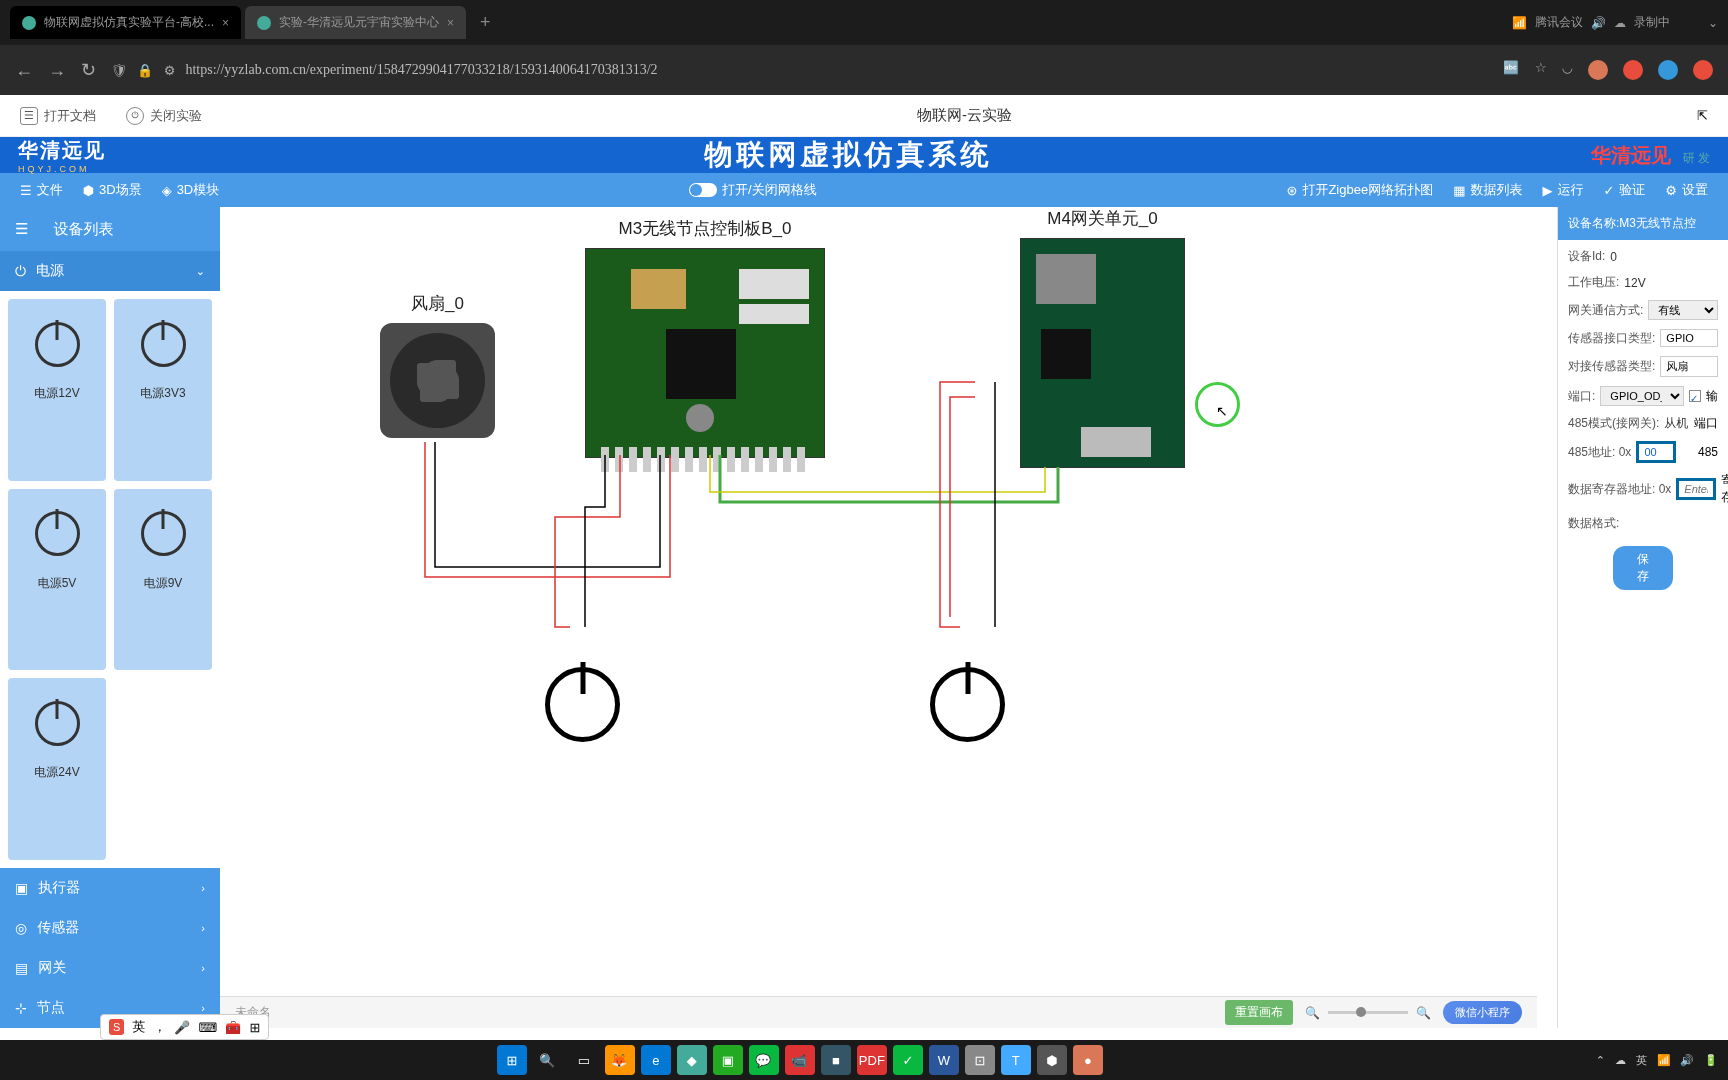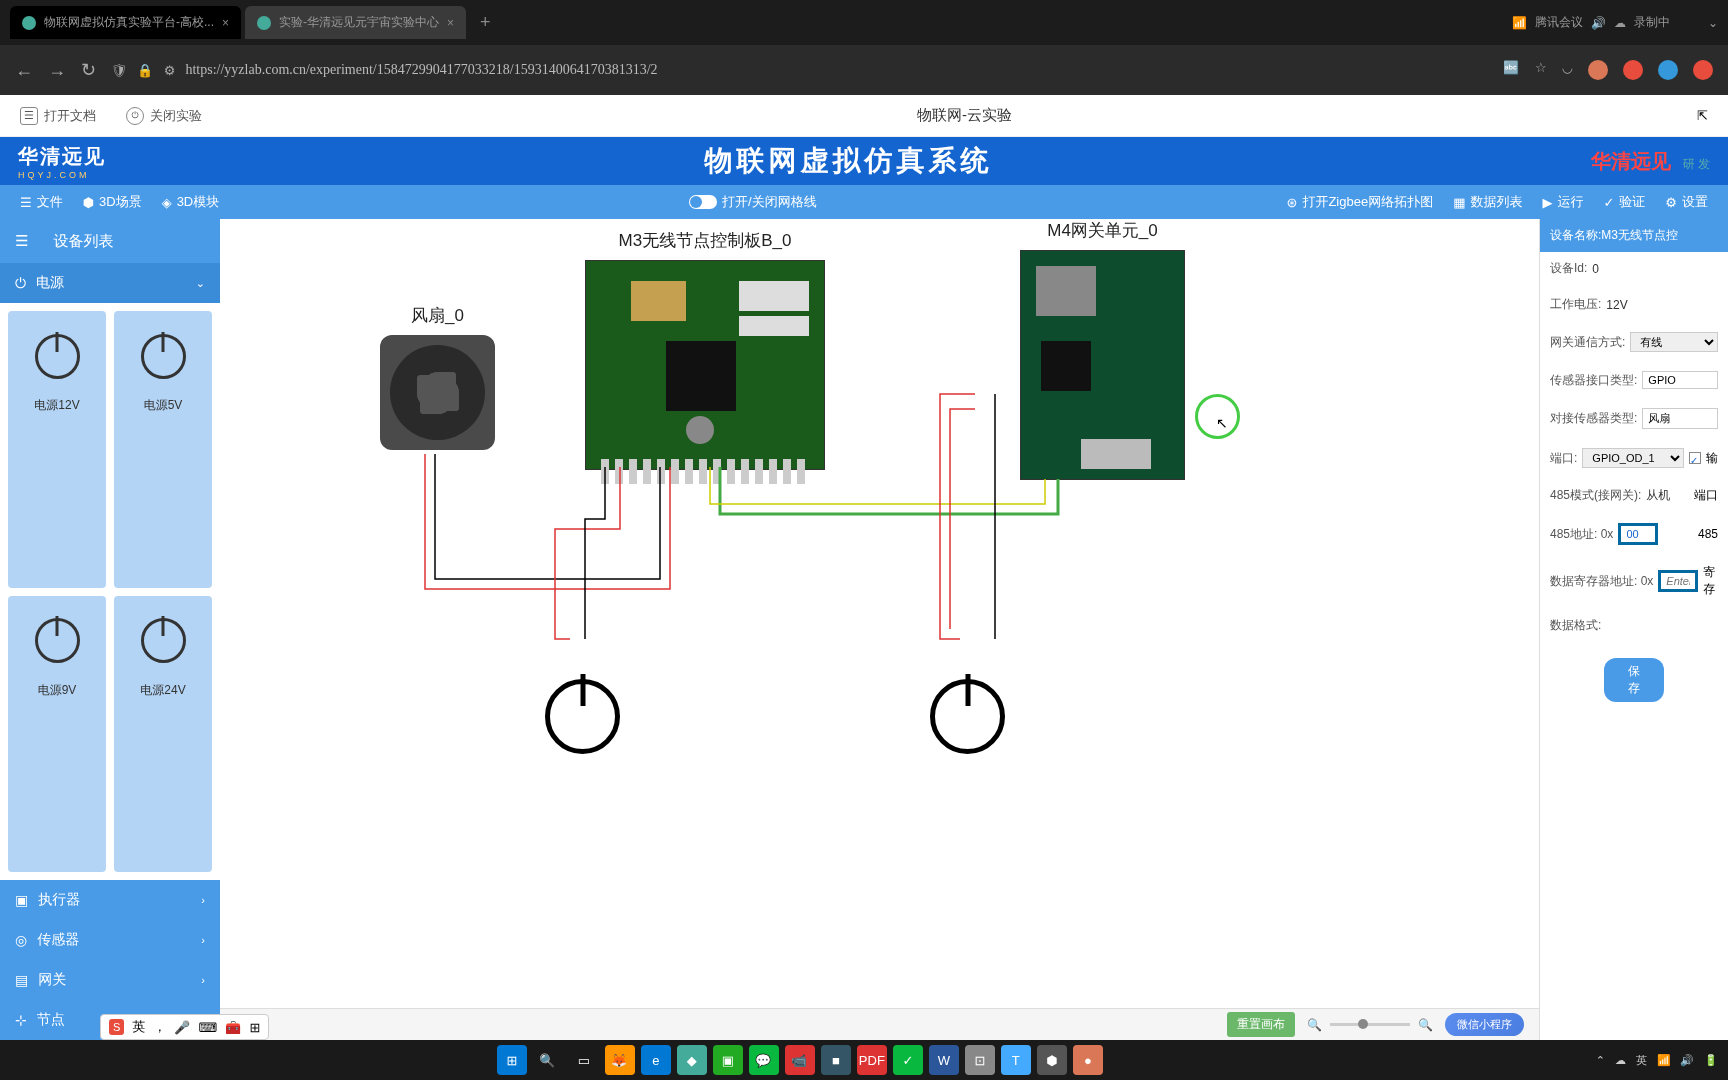--- a/index.html
+++ b/index.html
@@ -22,21 +22,21 @@
     .nav-icons { display: flex; gap: 15px; }
     .nav-icon { width: 20px; height: 20px; border-radius: 50%; display: inline-block; }
     
     
     .app-container { background: #fff; height: calc(100% - 95px - 40px); overflow: hidden; }
     .app-header-white { height: 42px; background: #fff; display: flex; align-items: center; padding: 0 20px; border-bottom: 1px solid #eee; }
     .header-action { color: #555; margin-right: 30px; display: flex; align-items: center; gap: 6px; }
     .header-action .icon-circle { width: 18px; height: 18px; border: 1.5px solid #888; border-radius: 3px; display: inline-flex; align-items: center; justify-content: center; font-size: 11px; }
     .page-title-center { flex: 1; text-align: center; color: #333; font-size: 15px; }
     
-    .blue-banner { background: #1465d0; height: 48px; display: flex; align-items: center; padding: 0 18px; }
+    .blue-banner { background: #1465d0; height: 36px; display: flex; align-items: center; padding: 0 18px; }
     .logo-area { color: #fff; font-size: 20px; font-weight: bold; letter-spacing: 2px; }
     .logo-sub { font-size: 9px; color: #ffcc66; display: block; letter-spacing: 3px; }
     .banner-title { flex: 1; text-align: center; color: #fff; font-size: 28px; font-weight: bold; letter-spacing: 4px; }
     .logo-right { color: #ff4444; font-size: 20px; font-weight: bold; }
     .logo-right-sub { color: #5aa; font-size: 12px; margin-left: 8px; }
     
     .toolbar-blue { background: #499be8; height: 34px; display: flex; align-items: center; padding: 0 20px; color: #fff; font-size: 13px; gap: 20px; }
     .toolbar-item { display: flex; align-items: center; gap: 5px; }
     .toolbar-spacer { flex: 1; }
     .toggle-sw { width: 28px; height: 14px; background: #fff; border-radius: 7px; position: relative; }
@@ -76,23 +76,23 @@
     .power-symbol::after { content: ''; width: 5px; height: 32px; background: #000; position: absolute; top: -10px; left: 50%; transform: translateX(-50%); }
     
     .canvas-footer { position: absolute; bottom: 0; left: 0; right: 0; height: 32px; background: #f5f5f5; display: flex; align-items: center; padding: 0 15px; color: #999; font-size: 12px; border-top: 1px solid #ddd; }
     .reset-btn { background: #6bb86b; color: #fff; padding: 4px 10px; border-radius: 3px; font-size: 12px; margin-left: auto; }
     .zoom-ctrl { display: flex; align-items: center; gap: 8px; margin-left: 12px; }
     .zoom-slider { width: 80px; height: 3px; background: #ccc; position: relative; }
     .zoom-slider::after { content: ''; width: 10px; height: 10px; background: #888; border-radius: 50%; position: absolute; top: -4px; left: 35%; }
     .wx-badge { background: linear-gradient(135deg,#5b8def,#4a7de0); color: #fff; padding: 4px 12px; border-radius: 12px; font-size: 11px; margin-left: 12px; }
     
     
-    .props-panel { width: 189px; background: #fff; border-left: 1px solid #ddd; display: flex; flex-direction: column; font-size: 12px; }
+    .props-panel { width: 171px; background: #fff; border-left: 1px solid #ddd; display: flex; flex-direction: column; font-size: 12px; margin-left: 20px; }
     .props-header { background: #499be8; color: #fff; padding: 8px 10px; font-size: 12px; }
-    .props-body { padding: 8px 10px; display: flex; flex-direction: column; gap: 19px; }
+    .props-body { padding: 8px 10px; display: flex; flex-direction: column; gap: 9px; }
     .prop-row { display: flex; align-items: center; gap: 5px; }
     .prop-label { color: #555; white-space: nowrap; }
     .prop-value { color: #333; }
     .prop-select { border: 1px solid #ccc; padding: 2px 5px; font-size: 11px; flex: 1; min-width: 0; }
     .prop-input { border: 3px solid #0369a1; padding: 2px 5px; font-size: 11px; width: 40px; color: #1465d0; }
     .prop-placeholder { color: #aaa; font-style: italic; }
     .save-btn { background: #499be8; color: #fff; padding: 5px 20px; border-radius: 12px; text-align: center; margin: 5px auto; width: 60px; }
     .checkbox { width: 12px; height: 12px; border: 1px solid #888; display: inline-block; }
     .checkbox.checked::after { content: '✓'; color: #1465d0; font-size: 10px; }
     
@@ -232,20 +232,26 @@
         <span>⏻</span>
         <span>电源</span>
         <span class="chevron">⌄</span>
       </div>
       <div class="device-grid">
         <div class="device-card">
             <div class="device-icon-box">
               <div class="power-icon"></div>
             </div>
             <span class="device-label">电源12V</span>
+          </div>
+        <div class="device-card">
+            <div class="device-icon-box">
+              <div class="power-icon"></div>
+            </div>
+            <span class="device-label">电源3V3</span>
           </div>
         <div class="device-card">
             <div class="device-icon-box">
               <div class="power-icon"></div>
             </div>
             <span class="device-label">电源5V</span>
           </div>
         <div class="device-card">
             <div class="device-icon-box">
               <div class="power-icon"></div>

